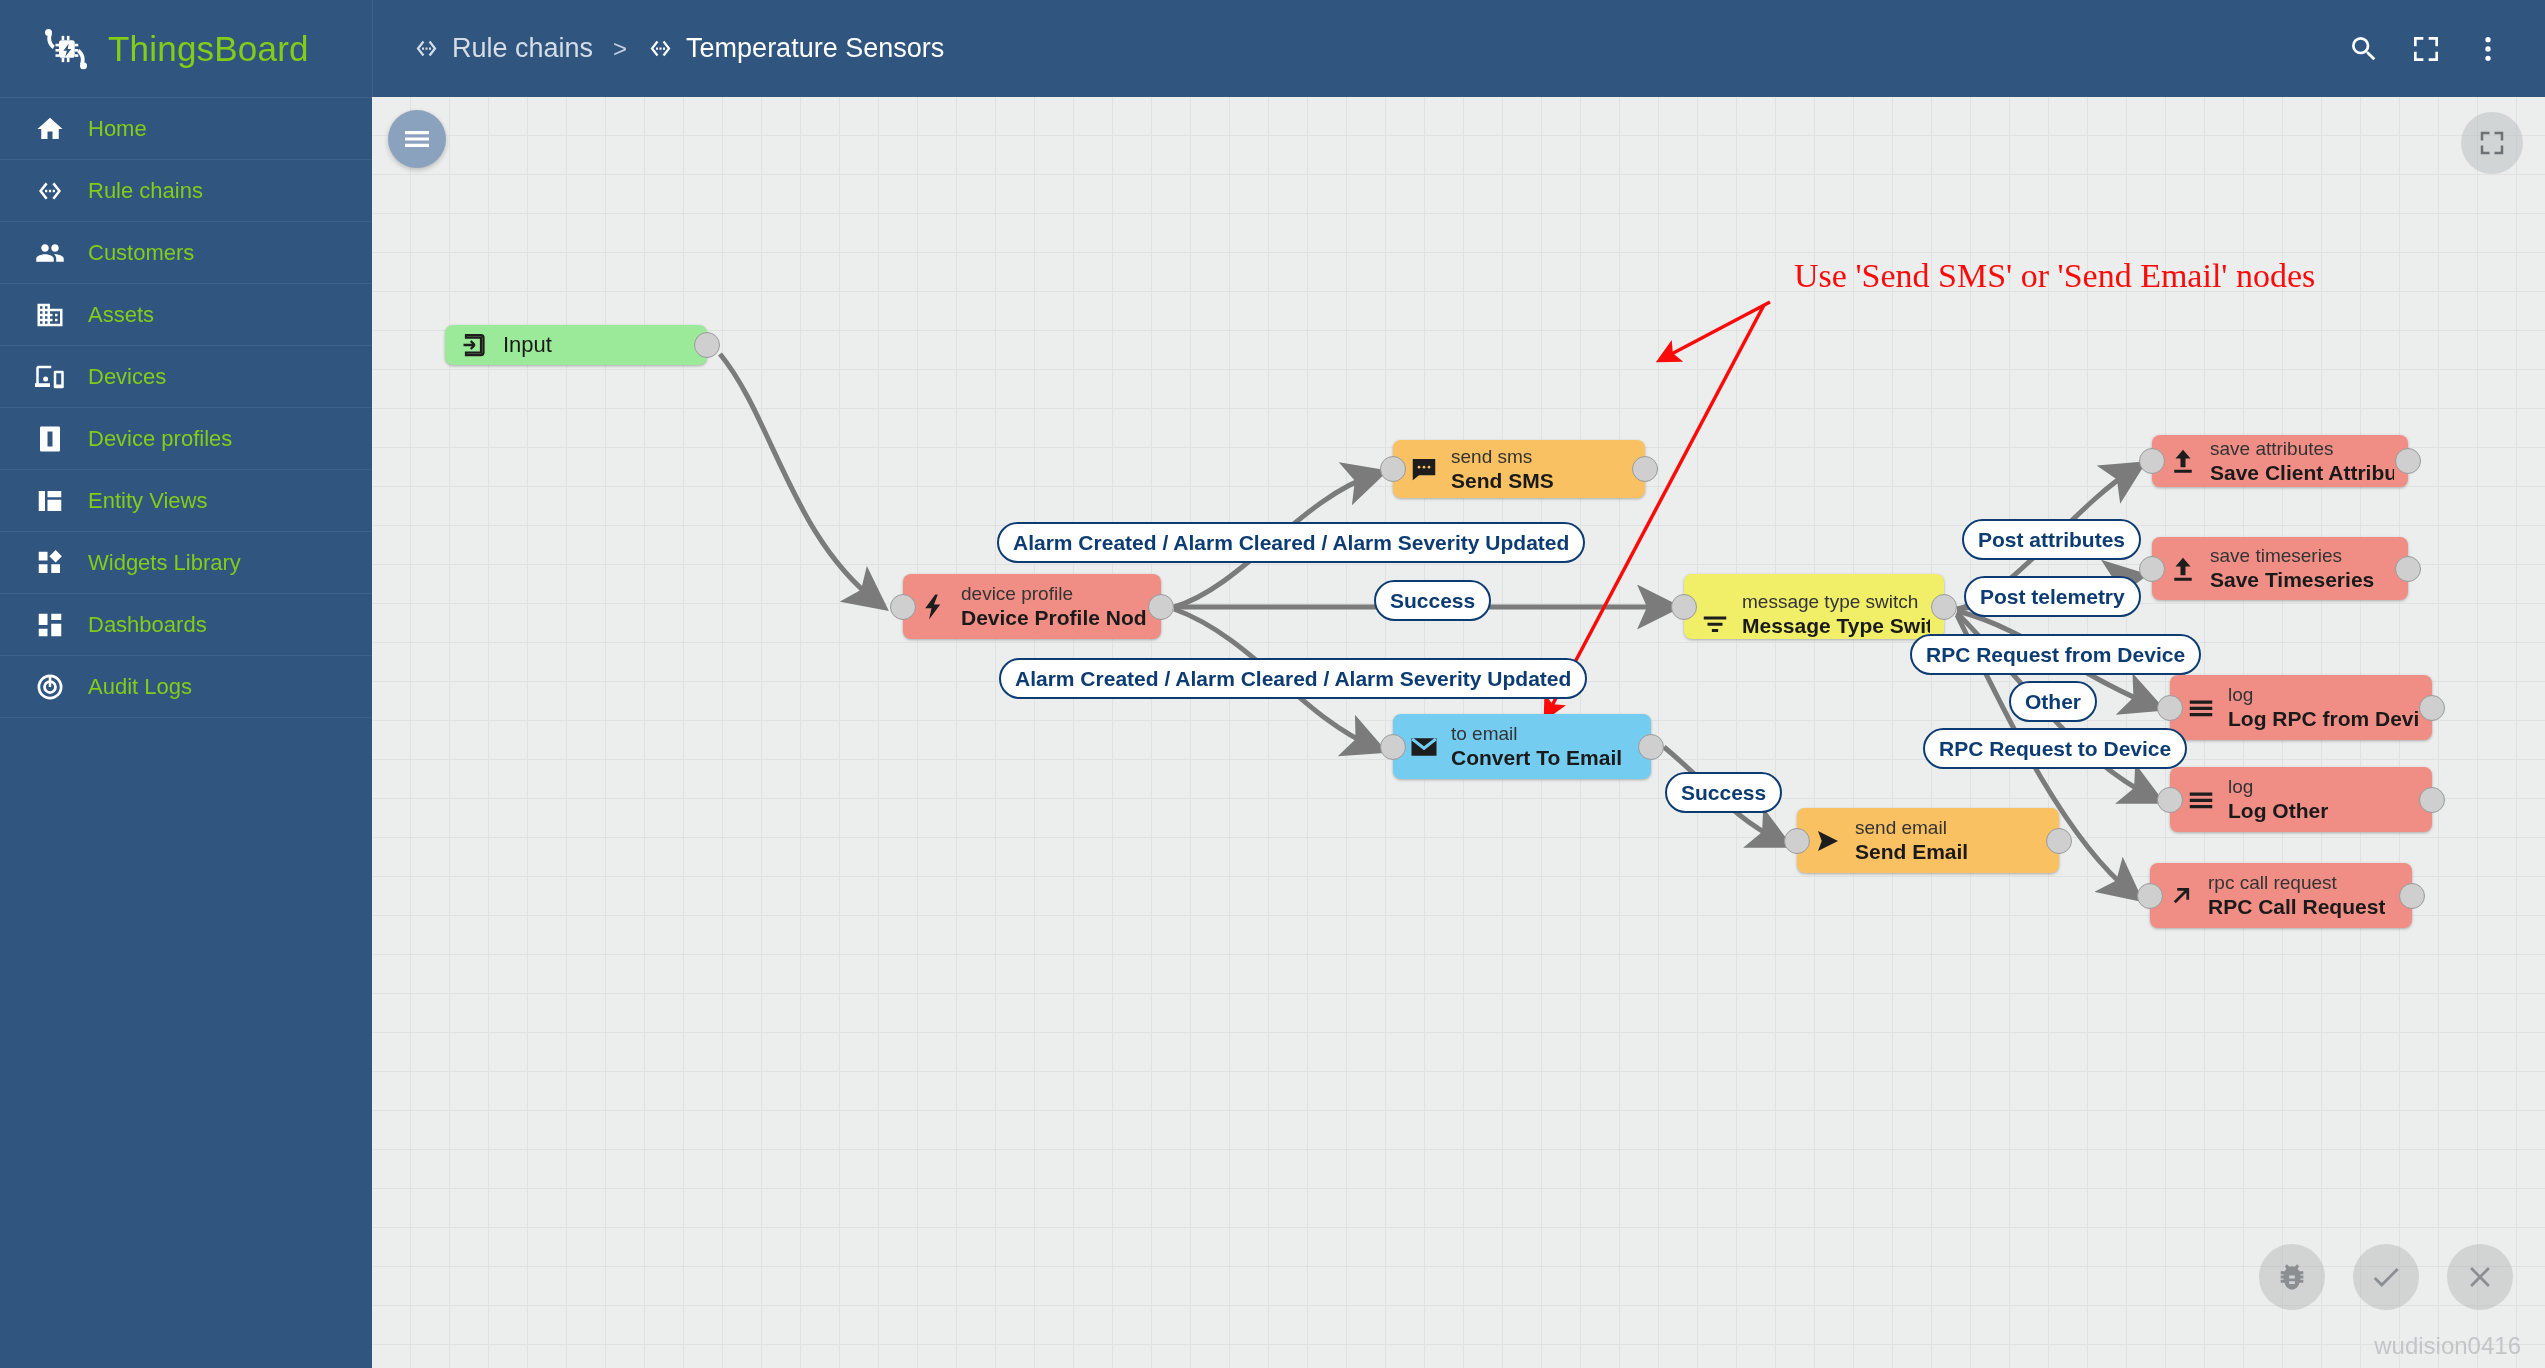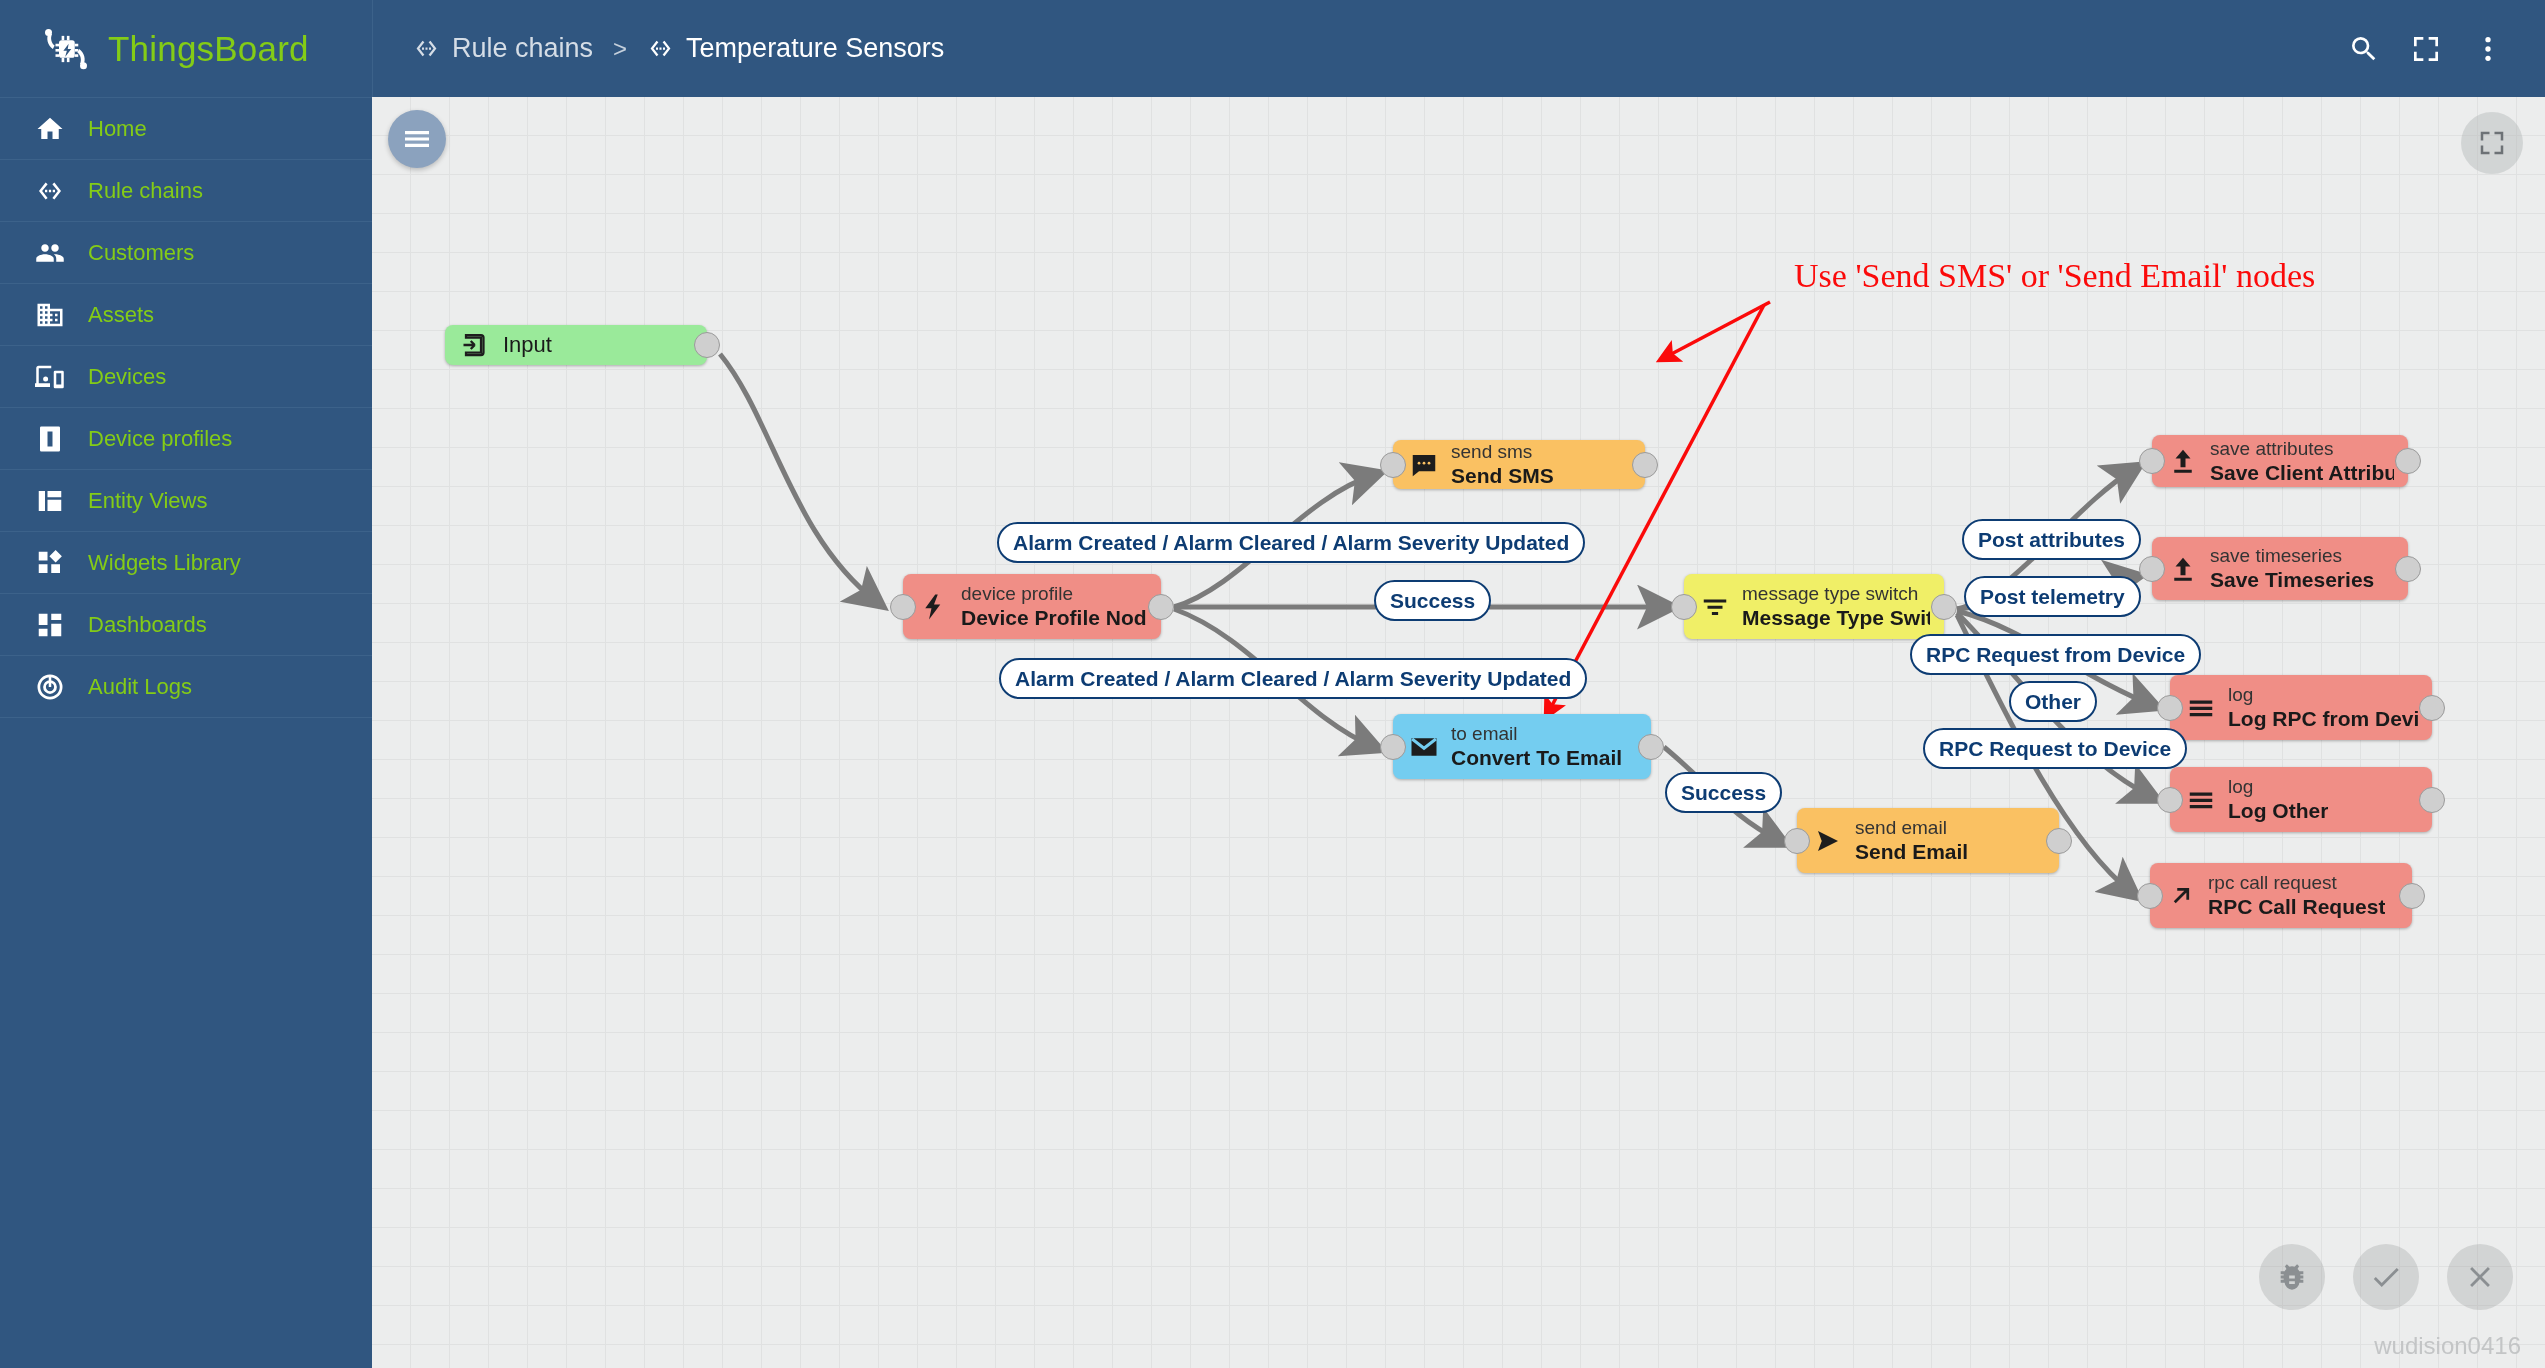--- a/index.html
+++ b/index.html
@@ -152,21 +152,21 @@
     margin-right: 10px;
   }
   .node .n-icon svg { width: 30px; height: 30px; fill: #1d1d1d; }
   .node .n-text { display: flex; flex-direction: column; line-height: 1.22; overflow: hidden; }
   .n-type { font-size: 19px; color: #333333; white-space: nowrap; }
   .n-name { font-size: 21px; color: #1a1a1a; font-weight: 700; white-space: nowrap; }
 
   .node.green  { background: #9aea9a; }
   .node.red    { background: #f08e86; }
   .node.orange { background: #fac162; }
-  .node.yellow { background: #f0ef67; }
+  .node.yellow { background: #f0ef67; align-items: flex-end; }
   .node.blue   { background: #74cdf0; }
 
   .node.green .n-name { font-size: 22px; font-weight: 400; }
 
   .port {
     position: absolute;
     width: 26px; height: 26px;
     border-radius: 50%;
     background: #cfcfcf;
     border: 1.5px solid #9a9a9a;
@@ -476,21 +476,21 @@
               <path d="M4 4h12a2 2 0 012 2v12a2 2 0 01-2 2H4v-2h12V6H4V4z" fill="none" stroke="#1d1d1d" stroke-width="1.8"></path>
               <path d="M2 12h9m0 0l-3.2-3.2M11 12l-3.2 3.2" fill="none" stroke="#1d1d1d" stroke-width="1.9"></path>
             </svg>
         </span>
         <span class="n-text">
           <span class="n-name">Input</span>
         </span>
         <span class="port out"></span>
       </div>
 
-      <div class="node orange" id="node-sms" style="left: 1021px; top: 343px; width: 252px; height: 49px;">
+      <div class="node orange" id="node-sms" style="left: 1021px; top: 343px; width: 252px; height: 58px;">
         <span class="n-icon">
           <svg viewBox="0 0 24 24">
               <path d="M3 4h18v13H8l-5 4V4z"></path>
               <g fill="#fac162">
                 <circle cx="8" cy="10.5" r="1.1"></circle>
                 <circle cx="12" cy="10.5" r="1.1"></circle>
                 <circle cx="16" cy="10.5" r="1.1"></circle>
               </g>
             </svg>
         </span>

